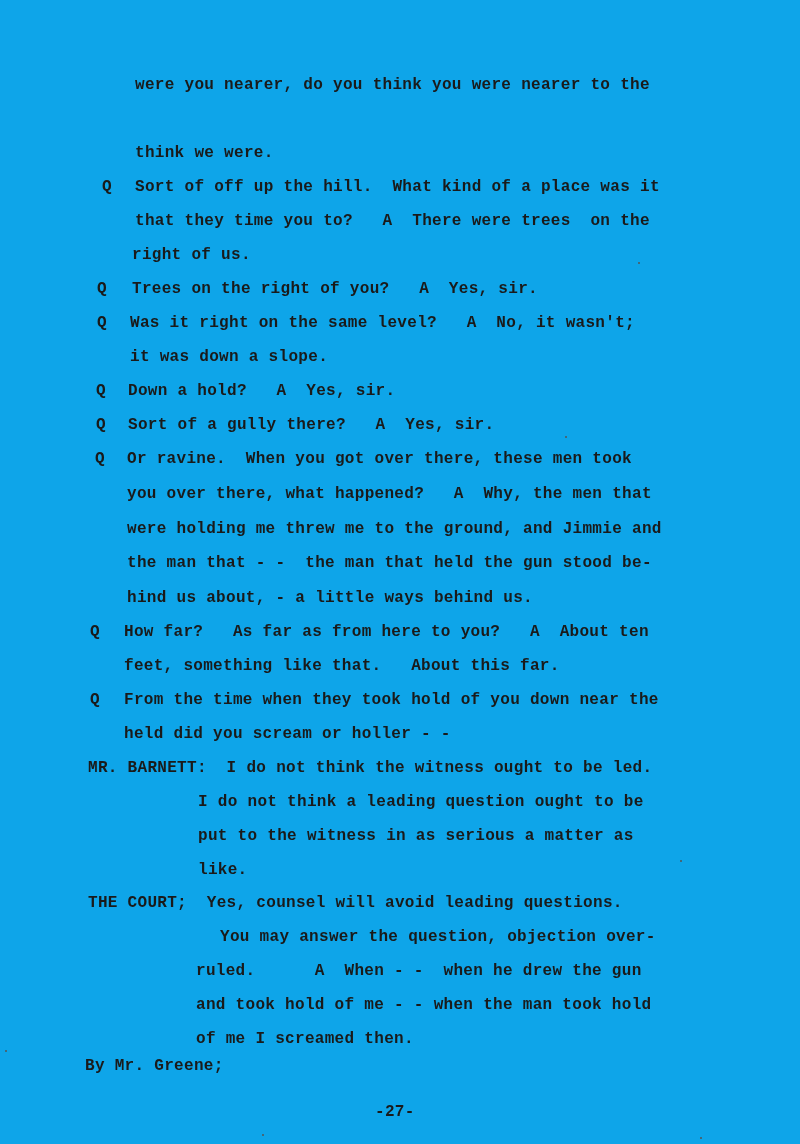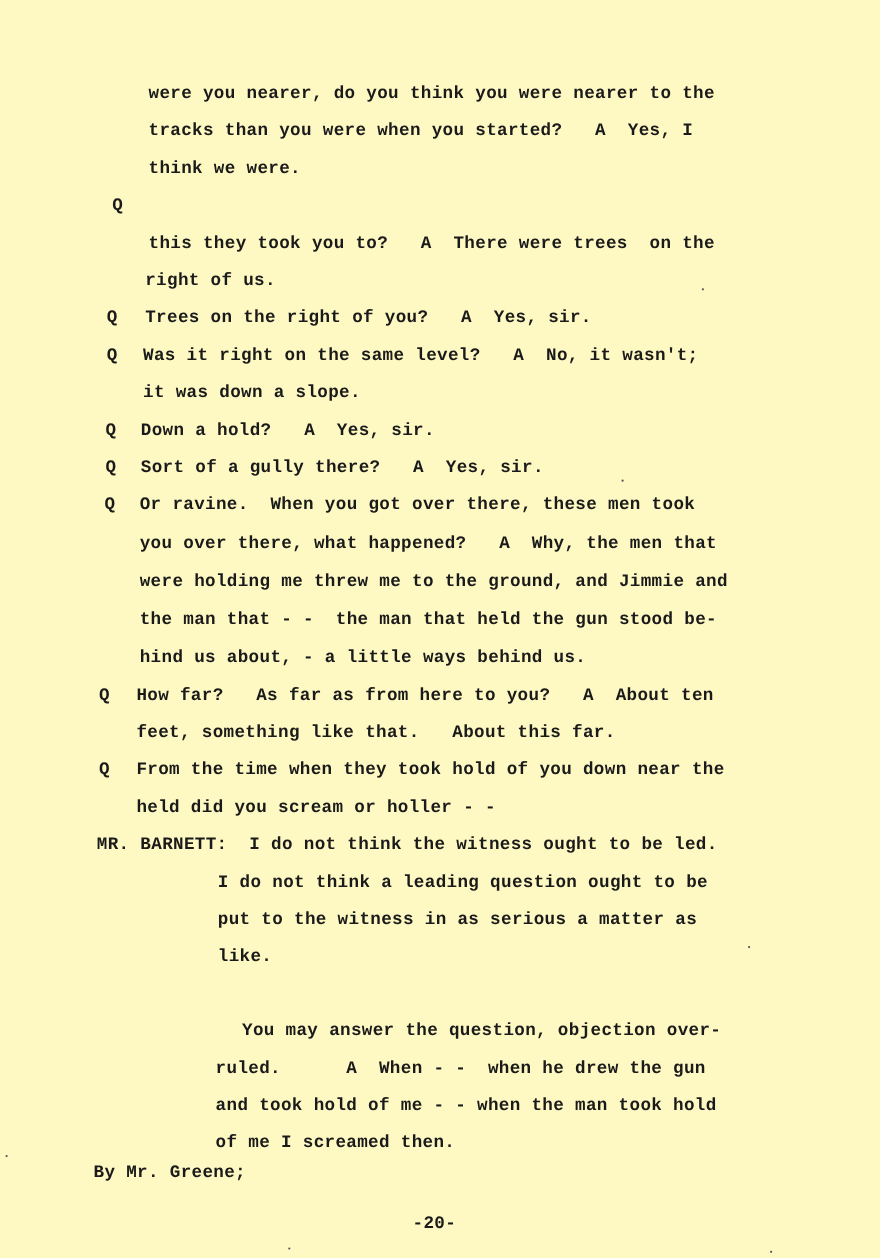--- a/index.html
+++ b/index.html
@@ -1,38 +1,38 @@
 <!DOCTYPE html>
 <html><head>
   <meta charset="utf-8">
   <style>
     html, body { margin: 0; padding: 0; background: #ffffff; }
     body { width: 800px; height: 1144px; position: relative; overflow: hidden; }
     .page {
       position: absolute; left: 0; top: 0; width: 800px; height: 1144px;
-      background: #fef9c3; color: #1a1a1a;
+      background: #0ea5e9; color: #1a1a1a;
       font-family: "Liberation Mono", "DejaVu Sans Mono", monospace;
       font-size: 16px; font-weight: bold; letter-spacing: 0.3px;
     }
     .line { position: absolute; white-space: pre; line-height: 20px; }
     .q { position: absolute; white-space: pre; line-height: 20px; }
     .pagenum { position: absolute; left: 375px; top: 1102px; white-space: pre; line-height: 20px; }
     .speck { position: absolute; width: 2px; height: 2px; background: #555; border-radius: 1px; }
   </style>
 </head>
 <body>
 
 <div class="page">
 
   <div class="line" style="left:135px;top:75px;">were you nearer, do you think you were nearer to the</div>
-  <div class="line" style="left:135px;top:109px;">tracks than you were when you started?   A  Yes, I</div>
   <div class="line" style="left:135px;top:143px;">think we were.</div>
 
   <div class="q" style="left:102px;top:177px;">Q</div>
-  <div class="line" style="left:135px;top:211px;">this they took you to?   A  There were trees  on the</div>
+  <div class="line" style="left:135px;top:177px;">Sort of off up the hill.  What kind of a place was it</div>
+  <div class="line" style="left:135px;top:211px;">that they time you to?   A  There were trees  on the</div>
   <div class="line" style="left:132px;top:245px;">right of us.</div>
 
   <div class="q" style="left:97px;top:279px;">Q</div>
   <div class="line" style="left:132px;top:279px;">Trees on the right of you?   A  Yes, sir.</div>
 
   <div class="q" style="left:97px;top:313px;">Q</div>
   <div class="line" style="left:130px;top:313px;">Was it right on the same level?   A  No, it wasn't;</div>
   <div class="line" style="left:130px;top:347px;">it was down a slope.</div>
 
   <div class="q" style="left:96px;top:381px;">Q</div>
@@ -54,27 +54,28 @@
 
   <div class="q" style="left:90px;top:690px;">Q</div>
   <div class="line" style="left:124px;top:690px;">From the time when they took hold of you down near the</div>
   <div class="line" style="left:124px;top:724px;">held did you scream or holler - -</div>
 
   <div class="line" style="left:88px;top:758px;">MR. BARNETT:  I do not think the witness ought to be led.</div>
   <div class="line" style="left:198px;top:792px;">I do not think a leading question ought to be</div>
   <div class="line" style="left:198px;top:826px;">put to the witness in as serious a matter as</div>
   <div class="line" style="left:198px;top:860px;">like.</div>
 
+  <div class="line" style="left:88px;top:893px;">THE COURT;  Yes, counsel will avoid leading questions.</div>
   <div class="line" style="left:196px;top:927px;margin-left:24px;">You may answer the question, objection over-</div>
   <div class="line" style="left:196px;top:961px;">ruled.      A  When - -  when he drew the gun</div>
   <div class="line" style="left:196px;top:995px;">and took hold of me - - when the man took hold</div>
   <div class="line" style="left:196px;top:1029px;">of me I screamed then.</div>
   <div class="line" style="left:85px;top:1056px;">By Mr. Greene;</div>
 
-  <div class="pagenum">-20-</div>
+  <div class="pagenum">-27-</div>
 
   <span class="speck" style="left:638px;top:262px;"></span>
   <span class="speck" style="left:565px;top:436px;"></span>
   <span class="speck" style="left:680px;top:860px;"></span>
   <span class="speck" style="left:262px;top:1134px;"></span>
   <span class="speck" style="left:700px;top:1137px;"></span>
   <span class="speck" style="left:5px;top:1050px;"></span>
 </div>
 
 </body></html>

